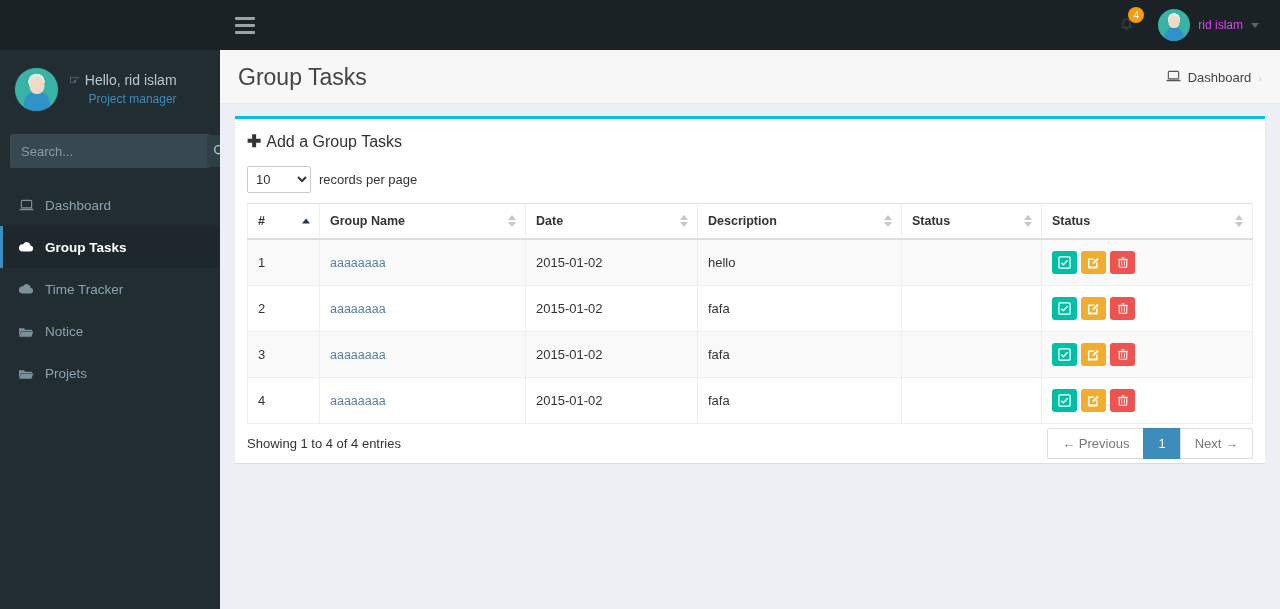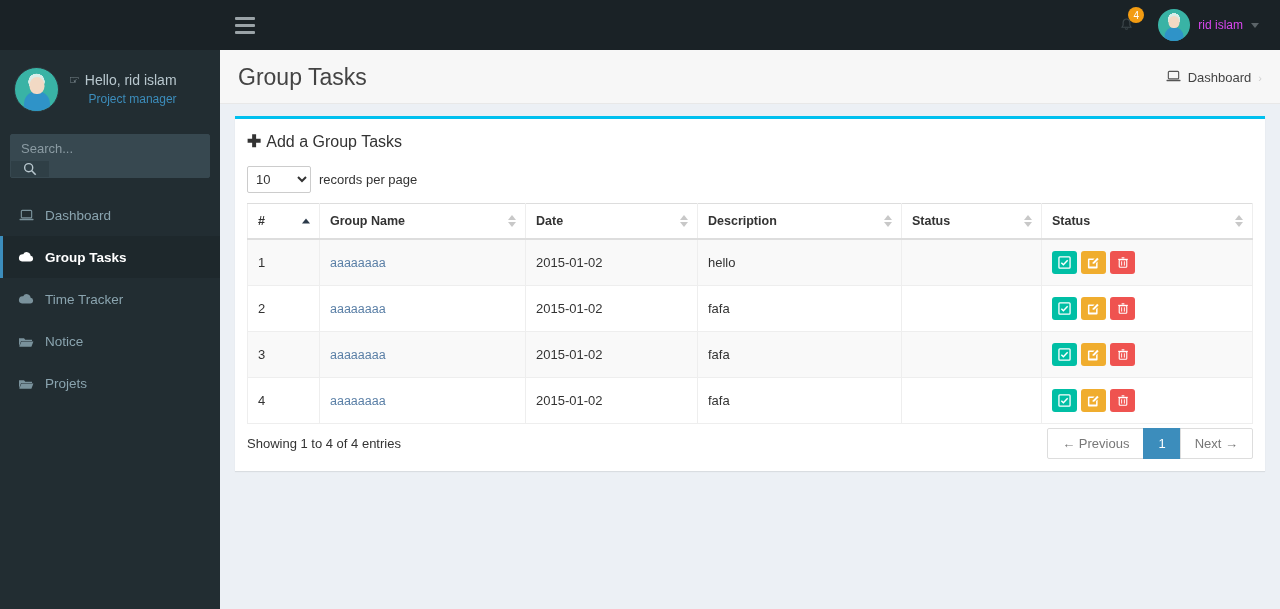--- a/index.html
+++ b/index.html
@@ -46,22 +46,22 @@
   }
   .user-info { display: flex; flex-direction: column; justify-content: center; gap: 4px; }
   .user-hello {
     color: #b8c7ce; font-size: 14px; display: flex; align-items: center; gap: 5px;
   }
   .hand-icon { color: #b8c7ce; font-size: 12px; }
   .user-role { color: #3c8dbc; font-size: 12px; padding-left: 2px; text-align: right; }
 
   .search-wrap {
     margin: 4px 10px 12px 10px;
-    display: flex; height: 44px;
-    background: #374850; border: 1px solid #374850; border-radius: 2px; flex-direction: column;
+    display: flex; height: 34px;
+    background: #374850; border: 1px solid #374850; border-radius: 2px;
   }
   .search-input {
     flex: 1; border: 0; outline: 0; background: transparent;
     color: #b8c7ce; font-size: 13px; padding: 0 10px;
     font-family: "Liberation Sans", sans-serif;
   }
   .search-input::placeholder { color: #8b9ba3; }
   .search-btn {
     width: 38px; border: 0; background: #2f3f46; color: #b8c7ce;
     cursor: pointer; display: flex; align-items: center; justify-content: center;
@@ -141,21 +141,21 @@
     background: #fff; border-top: 3px solid #00c0ef;
     box-shadow: 0 1px 1px rgba(0,0,0,.08);
   }
   .box-header { padding: 12px 12px 6px 12px; }
   .add-link {
     display: inline-flex; align-items: center; gap: 5px;
     font-size: 16px; color: #333; text-decoration: none; cursor: pointer;
   }
   .add-link .plus { font-weight: bold; font-size: 17px; }
 
-  .box-body { padding: 8px 12px 12px 12px; }
+  .box-body { padding: 8px 12px 4px 12px; }
   .table-tools { display: flex; align-items: center; justify-content: space-between; margin-bottom: 10px; }
   .length-wrap { display: flex; align-items: center; gap: 8px; font-size: 13px; color: #333; }
   .length-select {
     width: 64px; height: 27px; font-size: 13px; padding: 2px 4px;
     border: 1px solid #ccc; border-radius: 2px; background: #fff; color: #333;
     font-family: "Liberation Sans", sans-serif;
   }
   .filter-wrap { display: flex; align-items: center; gap: 7px; font-size: 13px; color: #333; }
   .filter-input {
     width: 150px; height: 28px; border: 1px solid #ccc; border-radius: 2px;

